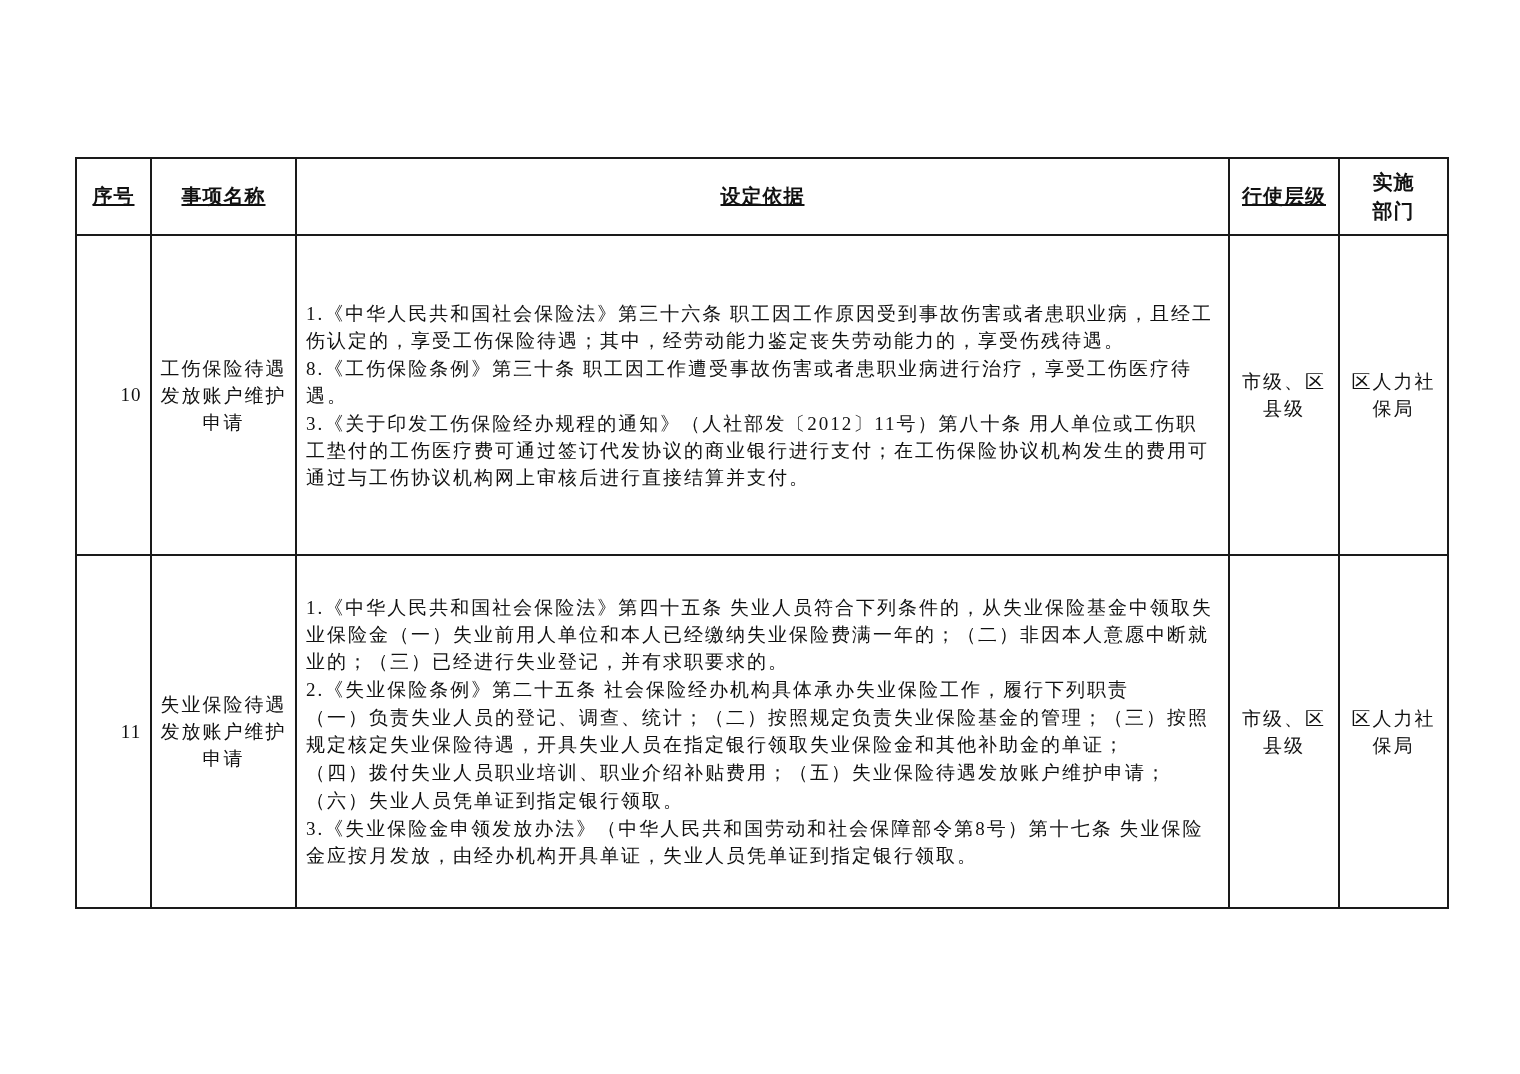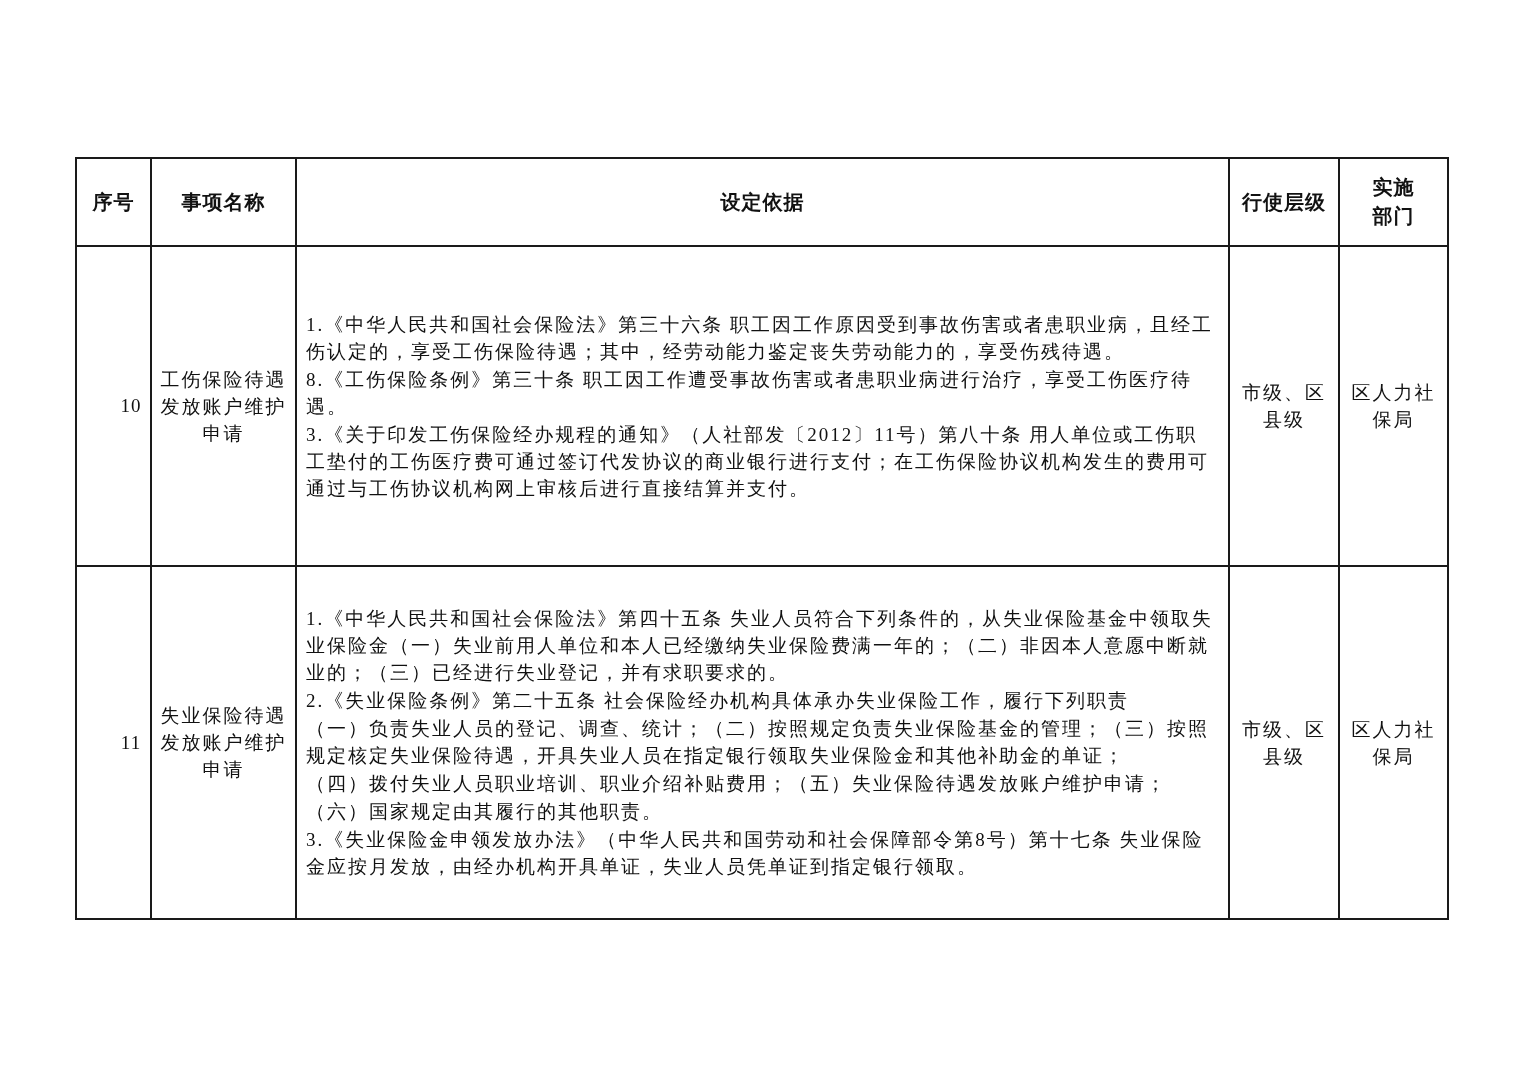--- a/index.html
+++ b/index.html
@@ -29,21 +29,21 @@
     padding-left: 36px;
   }
   
   col.c-seq   { width: 75px; }
   col.c-name  { width: 145px; }
   col.c-basis { width: 933px; }
   col.c-level { width: 110px; }
   col.c-dept  { width: 109px; }
 
   
-  tr.header-row { height: 88px; }
+  tr.header-row { height: 77px; text-decoration: underline; }
   .doc-table th {
     font-family: "Liberation Sans", sans-serif;
     font-weight: bold;
     font-size: 20px;
     letter-spacing: 1px;
     text-align: center;
     padding: 0 2px;
     line-height: 29px;
   }
   .th-narrow {
@@ -143,21 +143,21 @@
         <span>11</span>
       </td>
       <td class="name-cell">
         <span>失业保险待遇发放账户维护申请</span>
       </td>
       <td class="basis-cell">
         <p>1.《中华人民共和国社会保险法》第四十五条 失业人员符合下列条件的，从失业保险基金中领取失业保险金（一）失业前用人单位和本人已经缴纳失业保险费满一年的；（二）非因本人意愿中断就业的；（三）已经进行失业登记，并有求职要求的。</p>
         <p>2.《失业保险条例》第二十五条 社会保险经办机构具体承办失业保险工作，履行下列职责</p>
         <p>（一）负责失业人员的登记、调查、统计；（二）按照规定负责失业保险基金的管理；（三）按照规定核定失业保险待遇，开具失业人员在指定银行领取失业保险金和其他补助金的单证；</p>
         <p>（四）拨付失业人员职业培训、职业介绍补贴费用；（五）失业保险待遇发放账户维护申请；</p>
-        <p>（六）国家规定由其履行的其他职责。</p>
+        <p>（六）失业人员凭单证到指定银行领取。</p>
         <p>3.《失业保险金申领发放办法》（中华人民共和国劳动和社会保障部令第8号）第十七条 失业保险金应按月发放，由经办机构开具单证，失业人员凭单证到指定银行领取。</p>
       </td>
       <td class="level-cell">
         <span>市级、区县级</span>
       </td>
       <td class="dept-cell">
         <span>区人力社保局</span>
       </td>
     </tr>
   </tbody>

